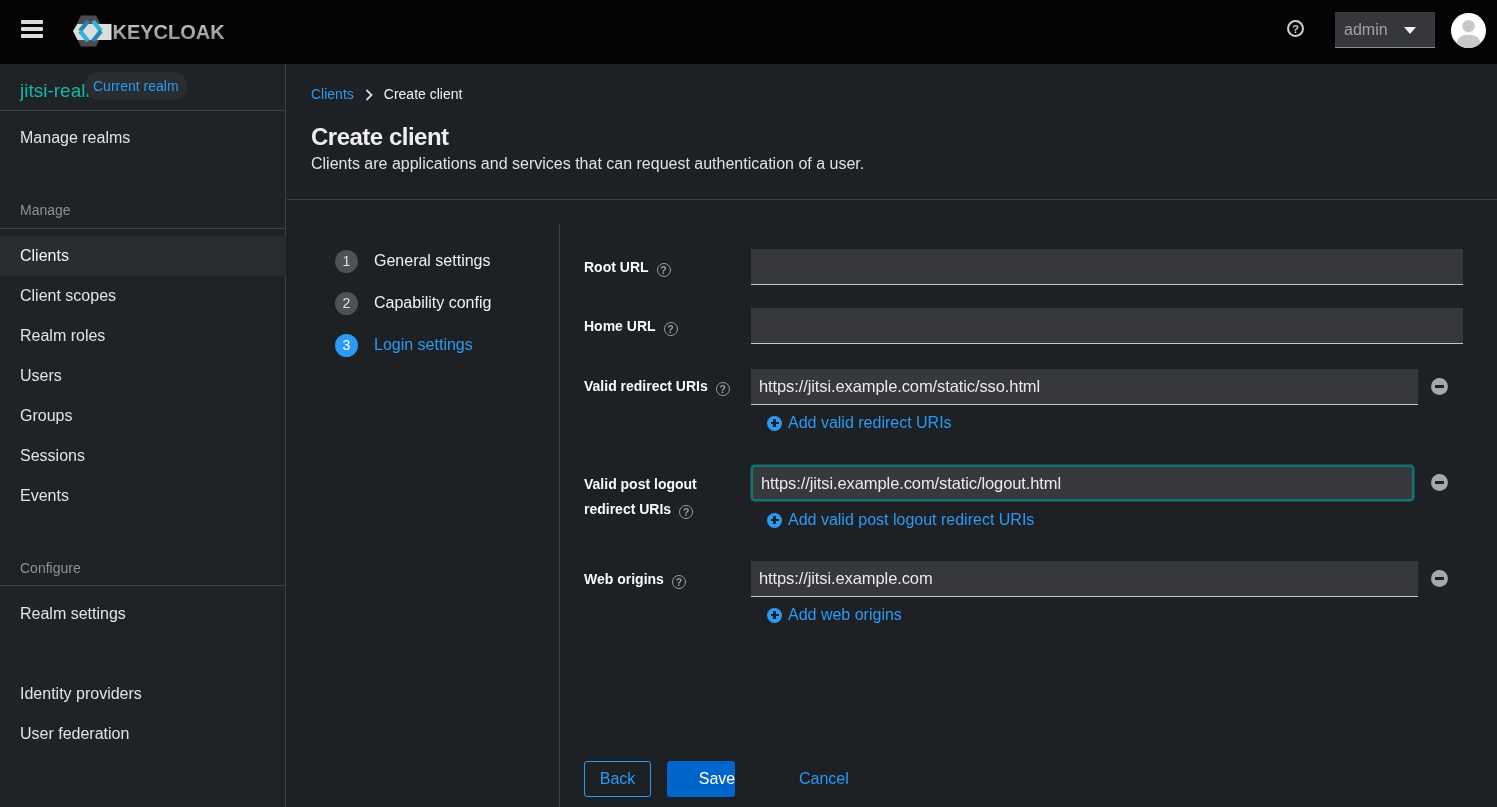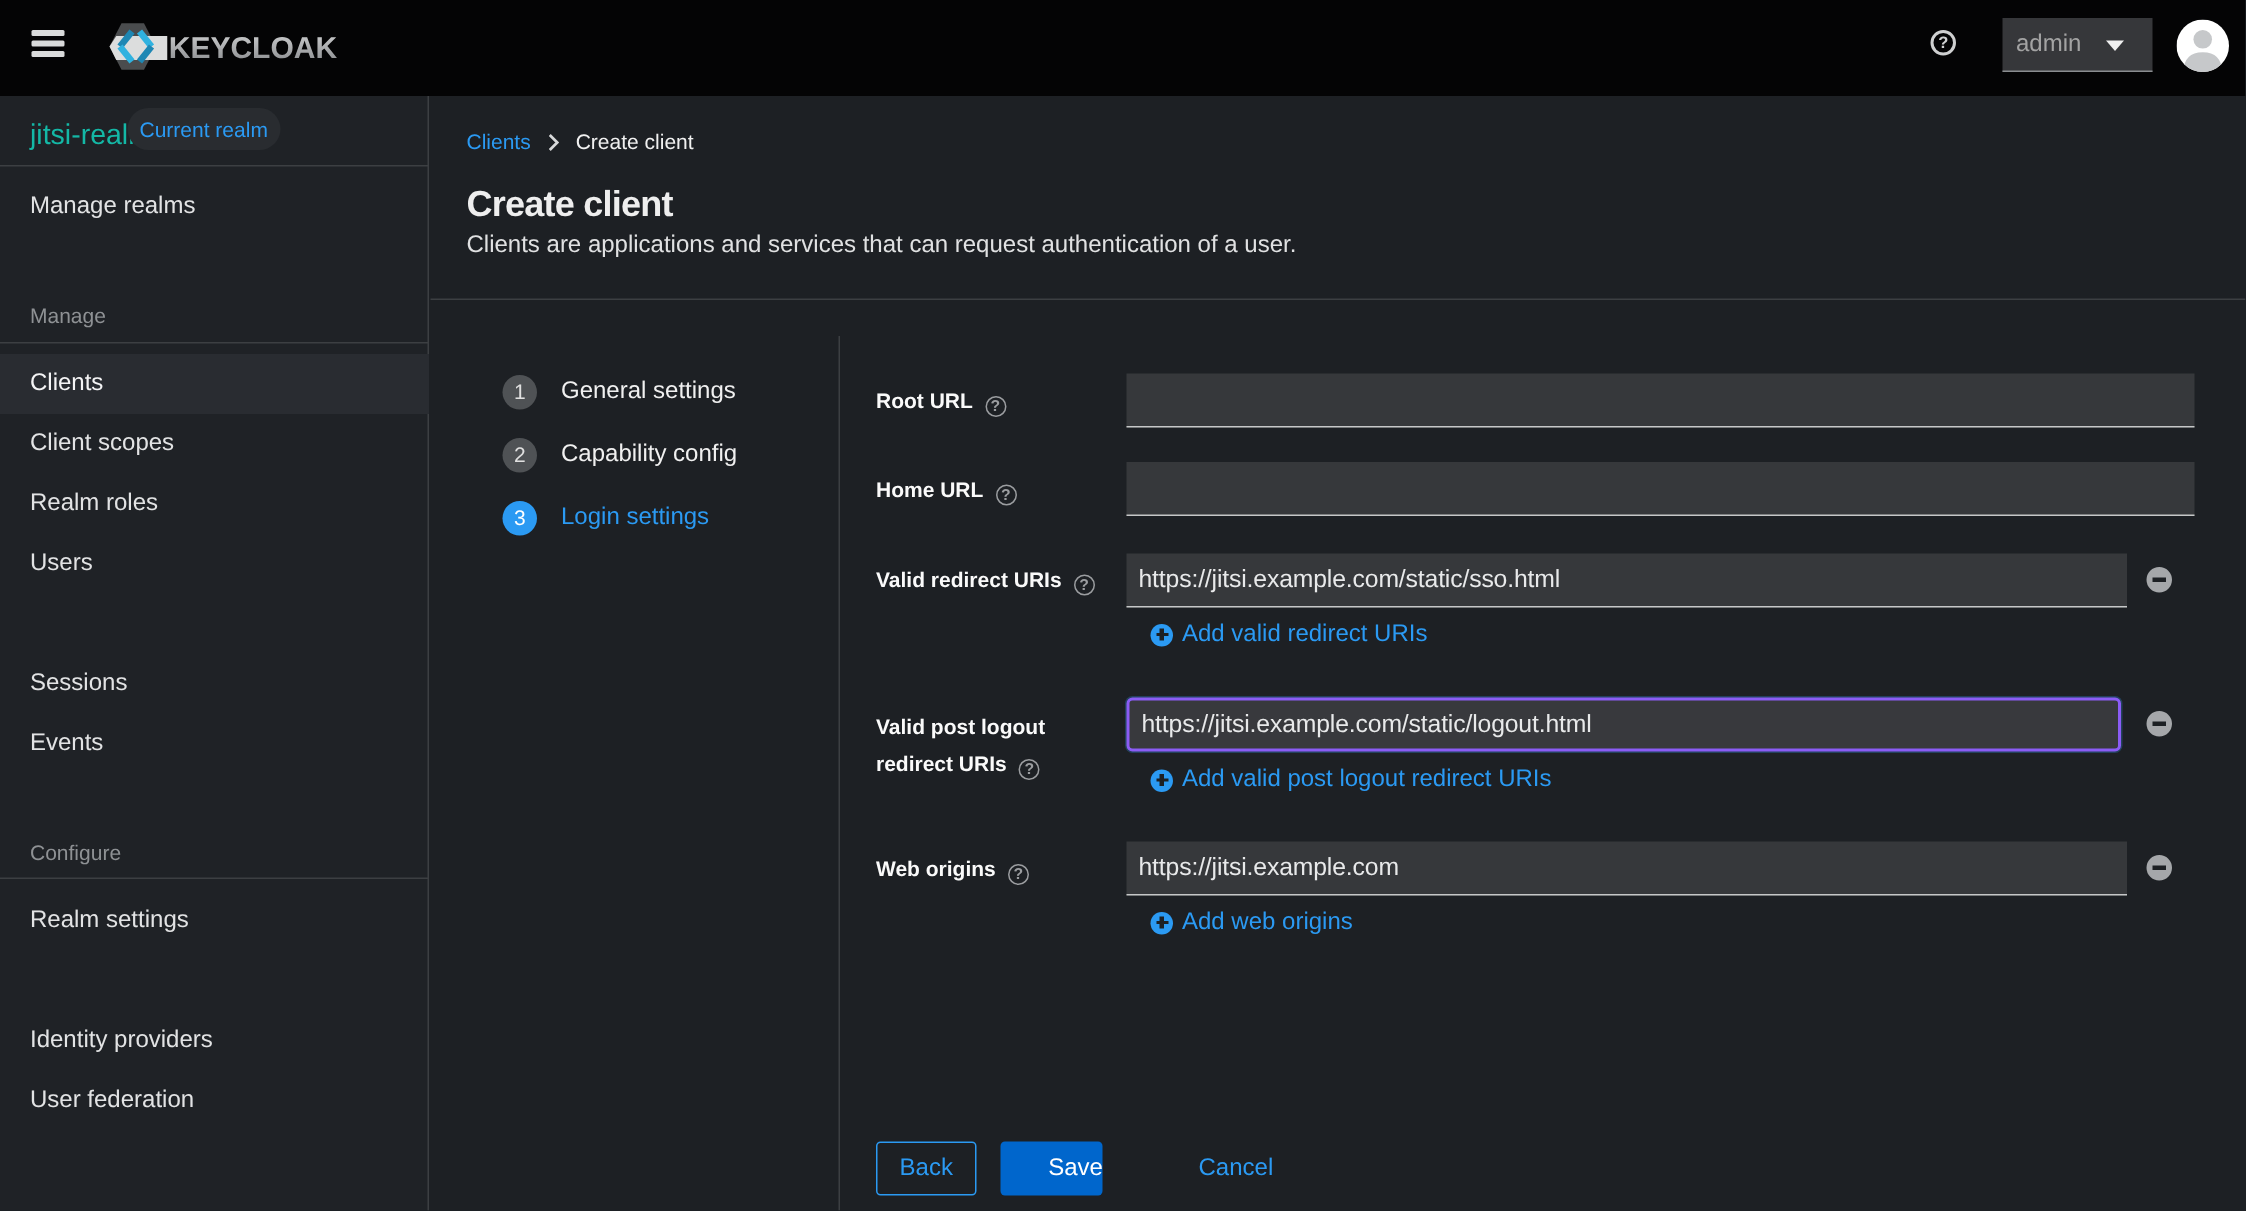--- a/index.html
+++ b/index.html
@@ -41,21 +41,21 @@
   .step { position:absolute; left:335px; width:220px; height:22px; display:flex; align-items:center; }
   .stepnum { width:23px; height:23px; border-radius:50%; background:#4f5255; color:#e0e0e0; font-size:14px; display:flex; align-items:center; justify-content:center; flex:none; }
   .steptxt { margin-left:16px; font-size:16px; color:#f0f0f0; }
   .step.active .stepnum { background:#2b9af3; color:#fff; }
   .step.active .steptxt { color:#2b9af3; }
 
   
   .flabel { position:absolute; left:584px; font-size:14px; font-weight:bold; color:#fafafa; line-height:24.5px; }
   .qicon { display:inline-flex; width:14px; height:14px; border:1px solid #9b9da0; border-radius:50%; color:#9b9da0; font-size:10.5px; font-weight:bold; align-items:center; justify-content:center; margin-left:8px; vertical-align:-2px; }
   .finput { position:absolute; left:751px; height:36px; background:#36383b; border:none; border-bottom:1.2px solid #c6c7c8; color:#e8e9ea; font-size:16.5px; display:flex; align-items:center; padding-left:8px; letter-spacing:-0.1px; }
-  .finput.focus { border:2px solid #8b5cf6; border-radius:4px; background:#38393d; box-shadow:0 0 0 1px rgba(50,130,200,0.35); }
+  .finput.focus { border:2px solid #0f766e; border-radius:4px; background:#38393d; box-shadow:0 0 0 1px rgba(50,130,200,0.35); }
   .minus { position:absolute; width:17px; height:17px; border-radius:50%; background:#a5a7aa; }
   .minus::after { content:""; position:absolute; left:4px; top:7px; width:9px; height:3px; background:#1d2024; }
   .addlink { position:absolute; display:flex; align-items:center; color:#2b9af3; font-size:16px; }
   .plus { position:relative; width:15px; height:15px; border-radius:50%; background:#2b9af3; margin-right:6px; flex:none; }
   .plus::before { content:""; position:absolute; left:3.5px; top:6.25px; width:8px; height:2.5px; background:#1d2024; }
   .plus::after { content:""; position:absolute; left:6.25px; top:3.5px; width:2.5px; height:8px; background:#1d2024; }
 
   
   .btn { position:absolute; top:761px; height:36px; border-radius:3px; font-size:16px; display:flex; align-items:center; justify-content:center; }
   #btnBack { left:584px; width:67px; border:1px solid #2b9af3; color:#2b9af3; }
@@ -119,20 +119,23 @@
     </div>
   <div class="navitem" style="top:316px;">
       <span>Realm roles</span>
     </div>
   <div class="navitem" style="top:276px;">
       <span>Client scopes</span>
     </div>
   <div class="navitem" style="top:356px;">
       <span>Users</span>
     </div>
+  <div class="navitem" style="top:396px;">
+      <span>Groups</span>
+    </div>
   <div class="navitem" style="top:436px;">
       <span>Sessions</span>
     </div>
   <div class="navitem" style="top:476px;">
       <span>Events</span>
     </div>
   <div class="navlabel" style="top:560px;">Configure</div>
   <div class="side-div" style="top:585px;"></div>
   <div class="navitem" style="top:594px;align-items:center;">
       <span>Realm settings</span>

